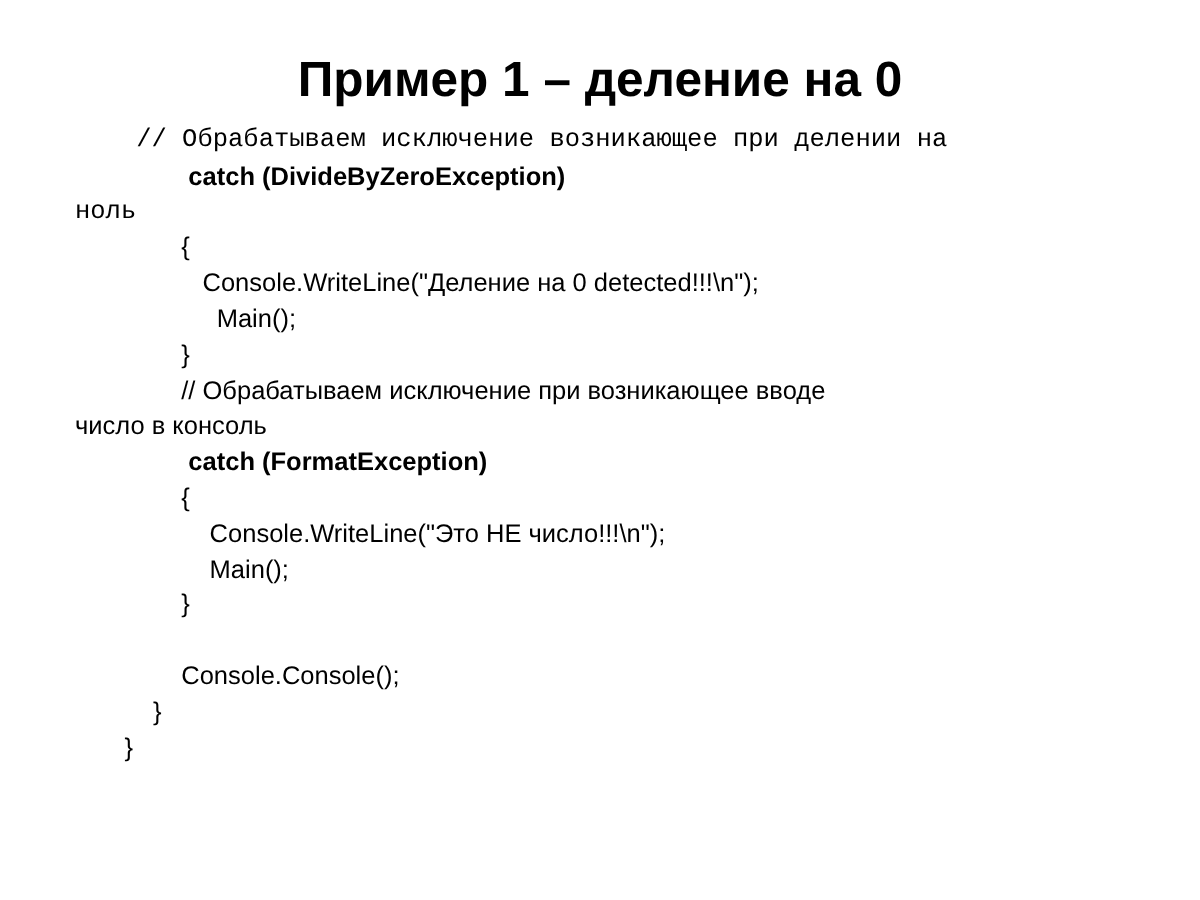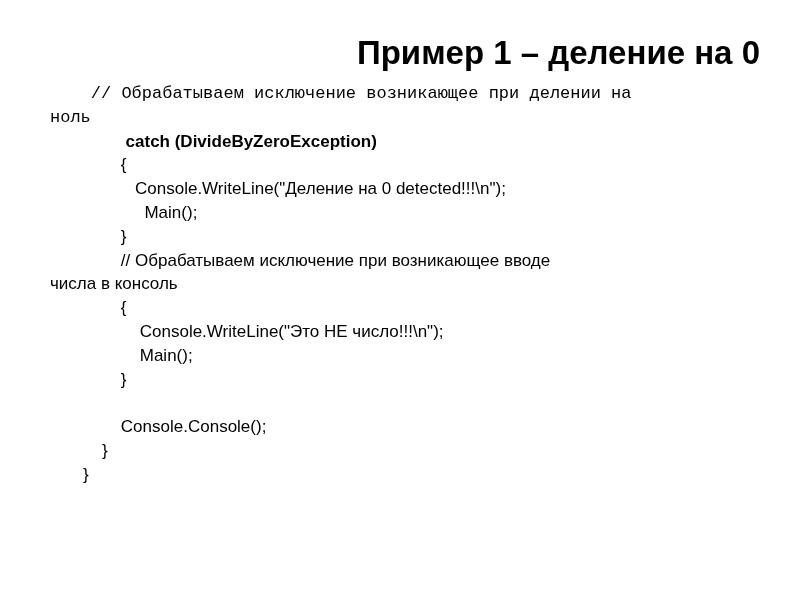--- a/index.html
+++ b/index.html
@@ -14,21 +14,21 @@
   }
   .slide {
     width: 800px;
     height: 600px;
     position: relative;
     box-sizing: border-box;
   }
   .title {
     font-weight: 700;
     font-size: 33px;
-    text-align: right;
+    text-align: center;
     margin: 0;
     padding: 34px 40px 10px 40px;
     letter-spacing: 0px;
   }
   .body {
     padding: 0 60px 0 50px;
     font-size: 17px;
     line-height: 1.4;
   }
   
@@ -49,31 +49,32 @@
   }
 </style>
 </head>
 <body>
 
 <div class="slide">
   <h1 class="title">Пример 1 – деление на 0</h1>
 
   <div class="body">
     <div class="row mono">    // Обрабатываем исключение возникающее при делении на</div>
+    <div class="row sans bold">                catch (DivideByZeroException)</div>
+
     <div class="row mono">ноль</div>
-
-    <div class="row sans bold">                catch (DivideByZeroException)</div>
     <div class="row sans">               {</div>
     <div class="row sans">                  Console.WriteLine("Деление на 0 detected!!!\n");</div>
     <div class="row sans">                    Main();</div>
     <div class="row sans">               }</div>
 
     <div class="row sans">               // Обрабатываем исключение при возникающее вводе</div>
-    <div class="row sans">числа в консоль</div>
+    <div class="row sans">число в консоль</div>
 
+    <div class="row sans bold">                catch (FormatException)</div>
     <div class="row sans">               {</div>
     <div class="row sans">                   Console.WriteLine("Это НЕ число!!!\n");</div>
     <div class="row sans">                   Main();</div>
     <div class="row sans">               }</div>
 
     <div class="row sans"> </div>
 
     <div class="row sans">               Console.Console();</div>
     <div class="row sans">           }</div>
     <div class="row sans">       }</div>

